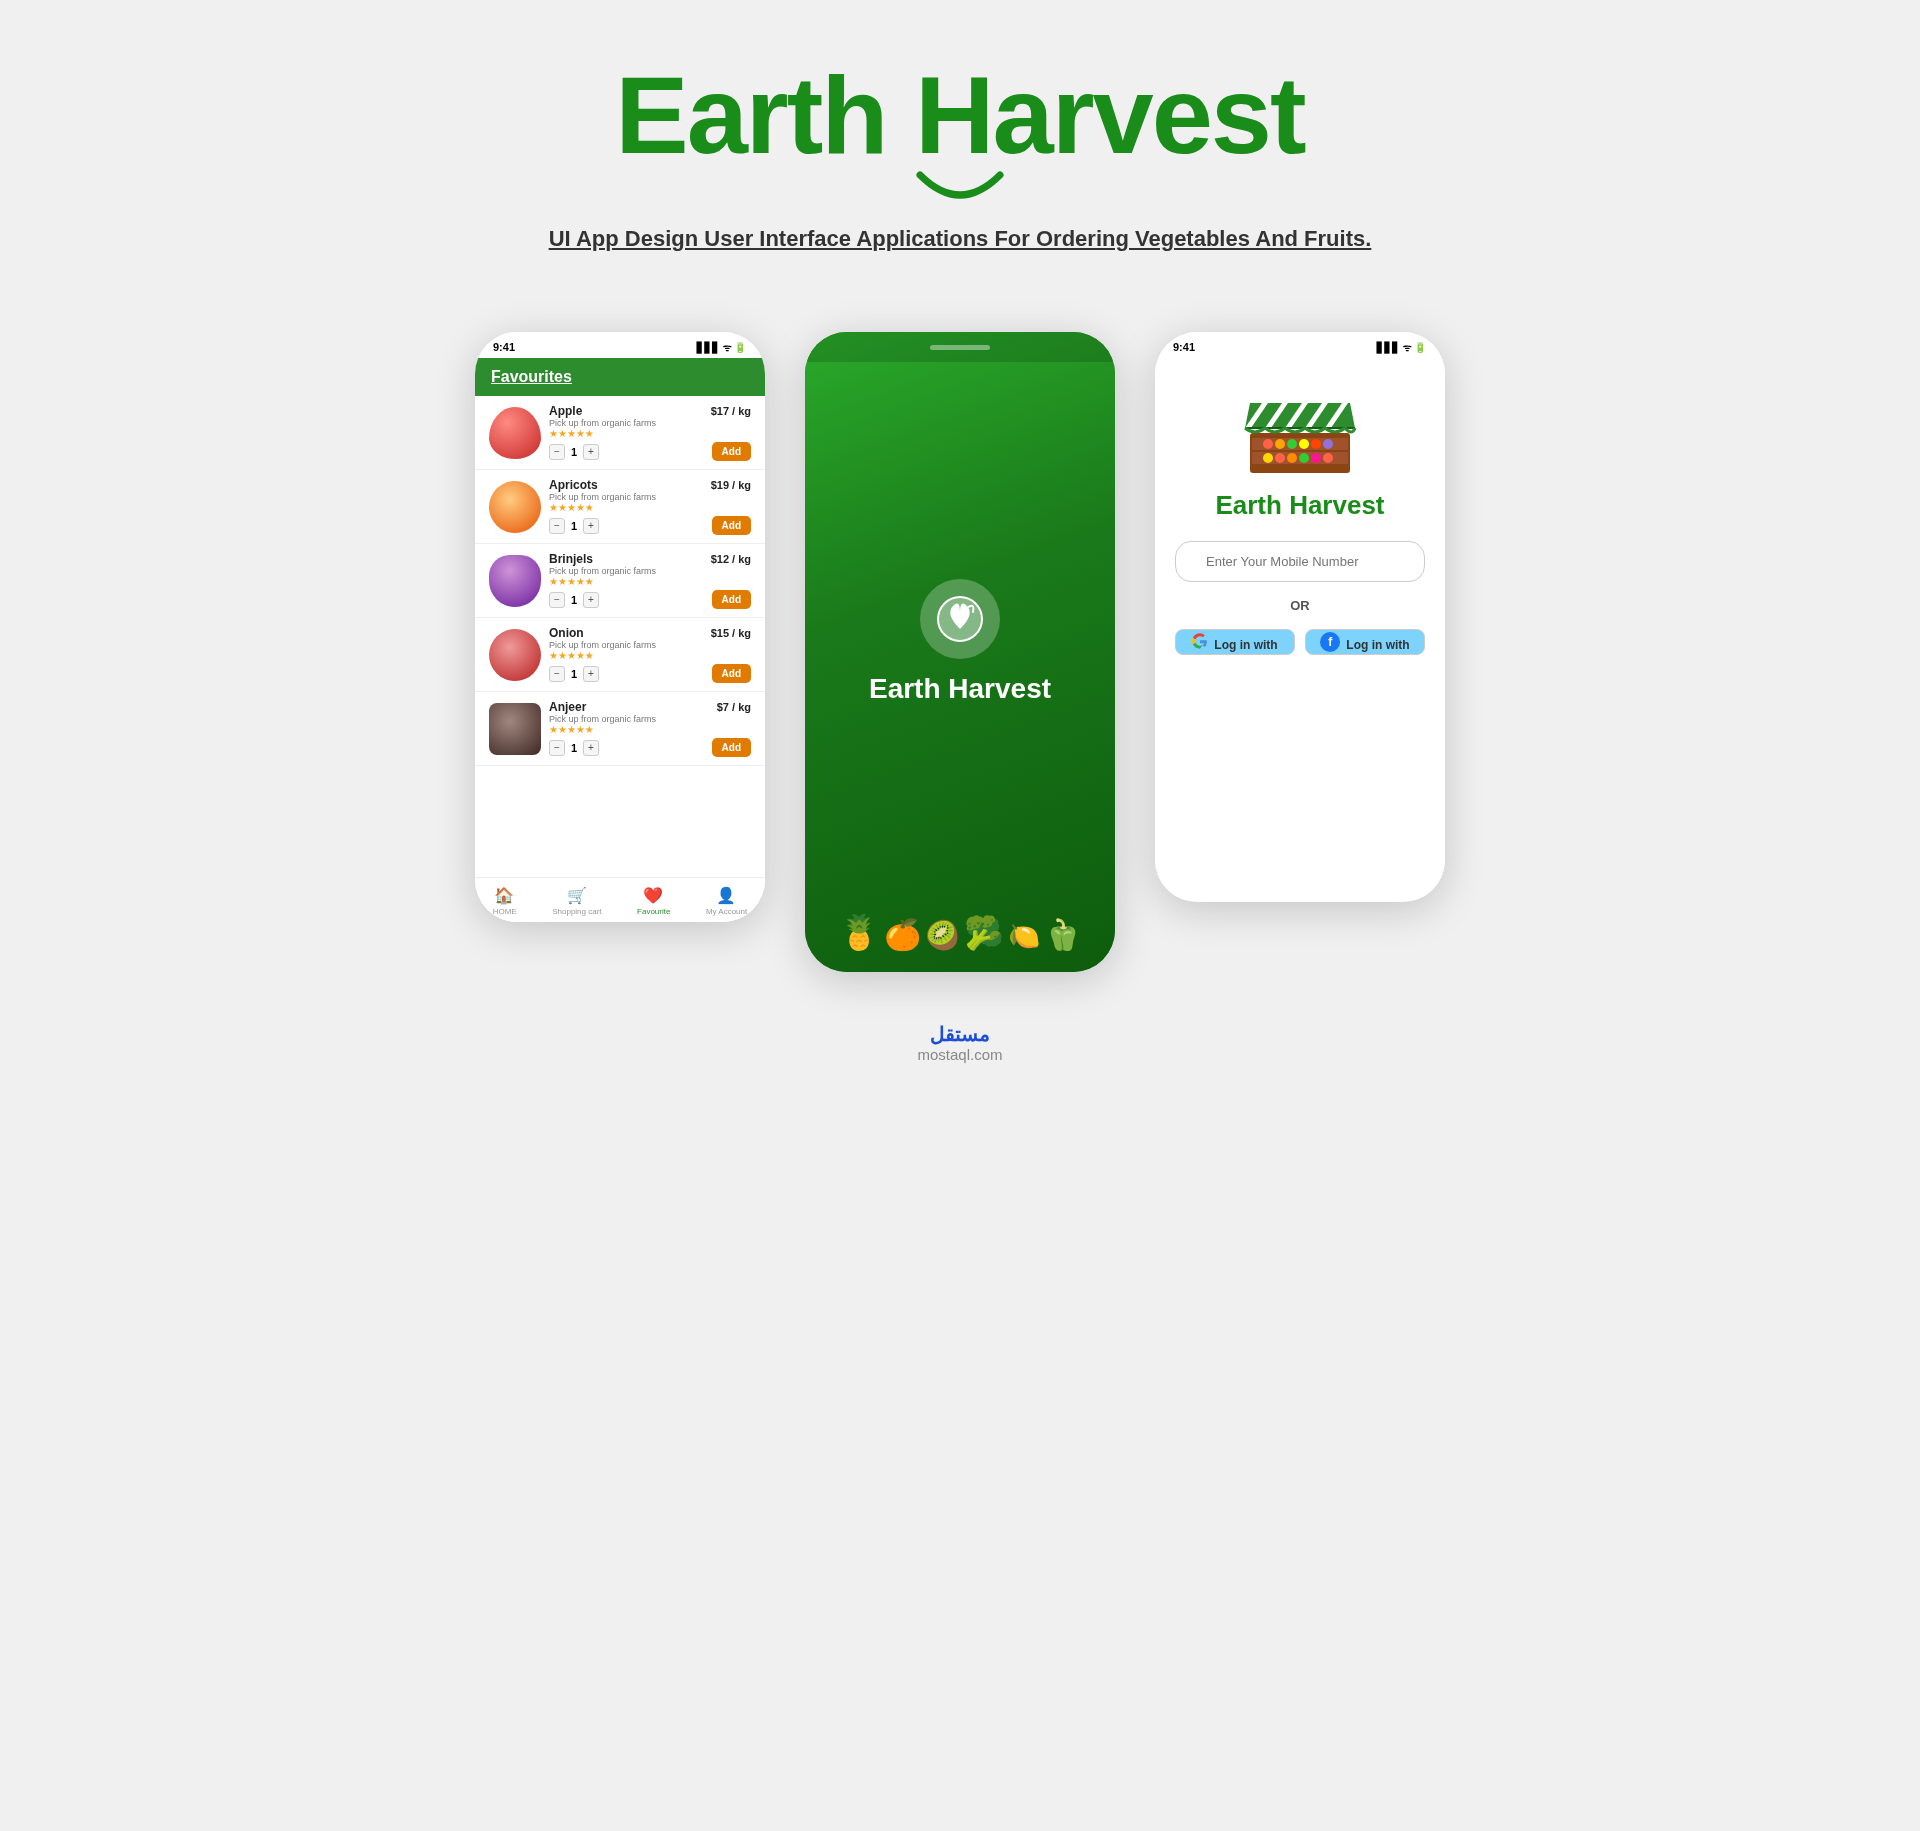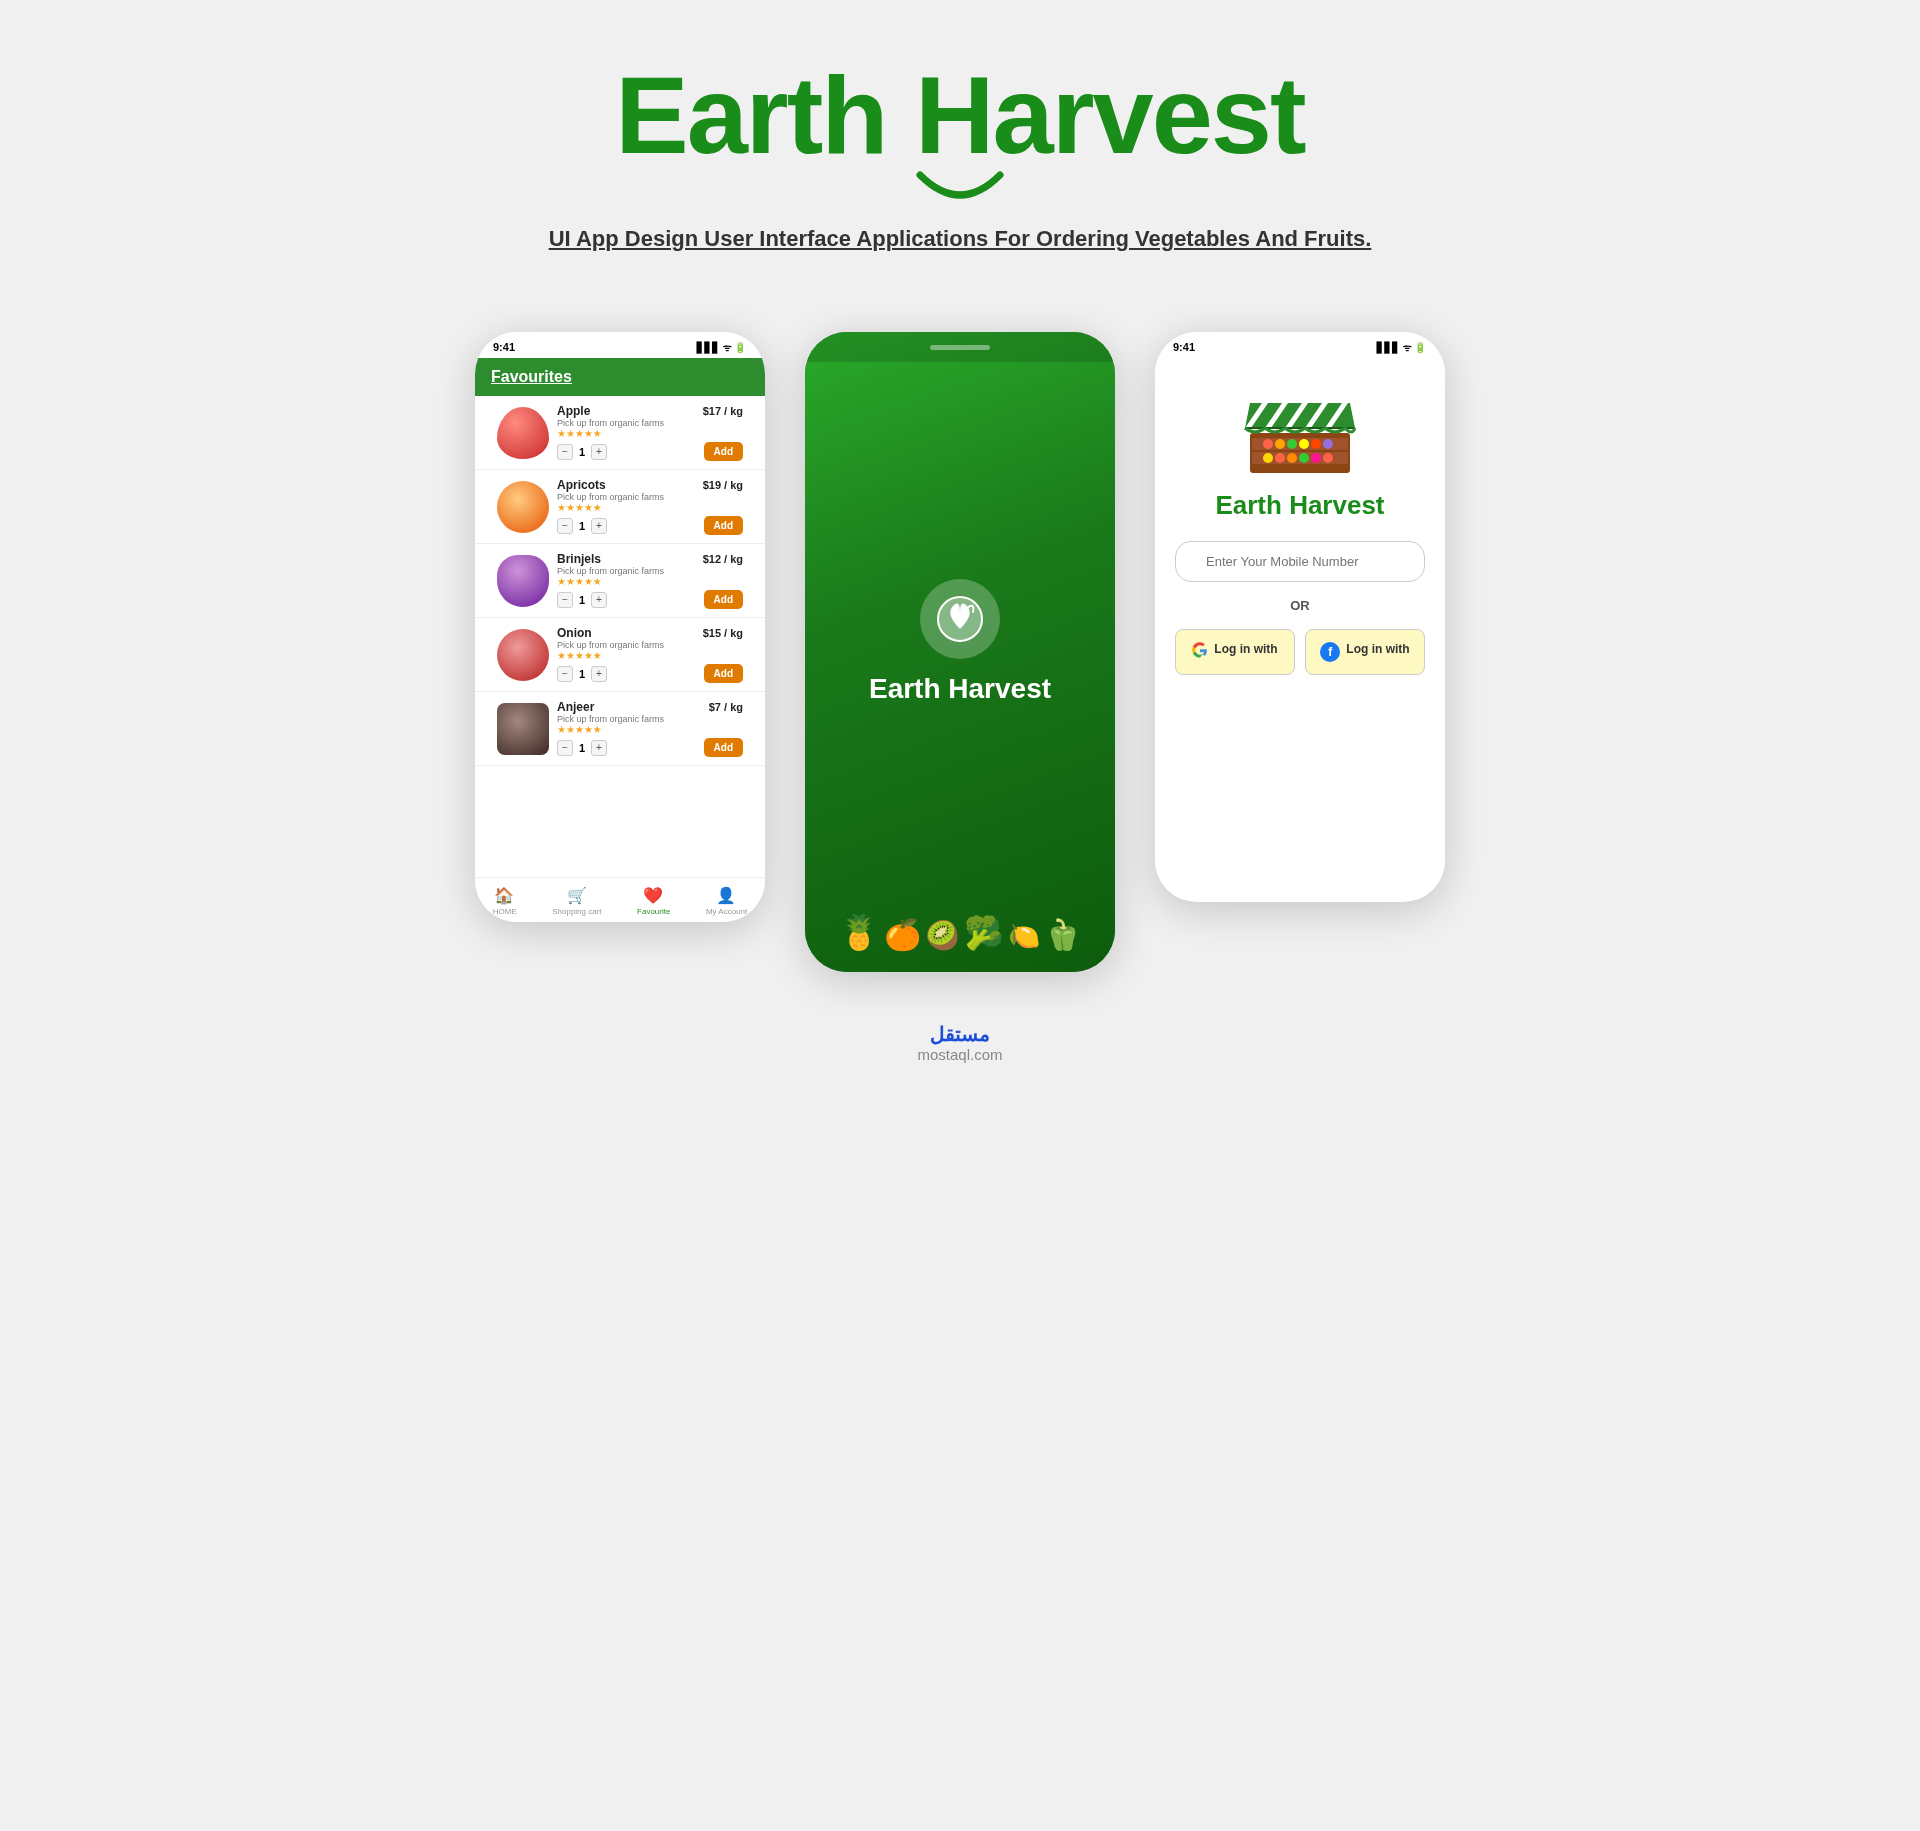--- a/index.html
+++ b/index.html
@@ -92,21 +92,21 @@
     }
 
     .fav-list {
       overflow: hidden;
       background: #fff;
     }
 
     .fav-item {
       display: flex;
       align-items: center;
-      padding: 8px 22px;
+      padding: 8px 14px;
       border-bottom: 1px solid #eee;
     }
     .fav-img-placeholder {
       width: 52px;
       height: 52px;
       border-radius: 8px;
       flex-shrink: 0;
       margin-right: 8px;
     }
     .fav-info {
@@ -290,29 +290,29 @@
 
     .social-btns {
       display: flex;
       gap: 10px;
       width: 100%;
     }
     .social-btn {
       flex: 1;
       border: 1.5px solid #ccc;
       border-radius: 8px;
-      padding: 12px 8px;
-      display: flex;
-      align-items: flex-start;
+      padding: 2px 8px;
+      display: flex;
+      align-items: flex-end;
       justify-content: center;
       gap: 6px;
       font-size: 12px;
       font-weight: 700;
       color: #333;
-      background: #fef9c3;
+      background: #7dd3fc;
       cursor: pointer;
     }
     .google-icon {
       font-size: 14px;
       color: #ea4335;
     }
     .fb-icon {
       width: 20px; height: 20px;
       background: #1877f2;
       border-radius: 50%;

